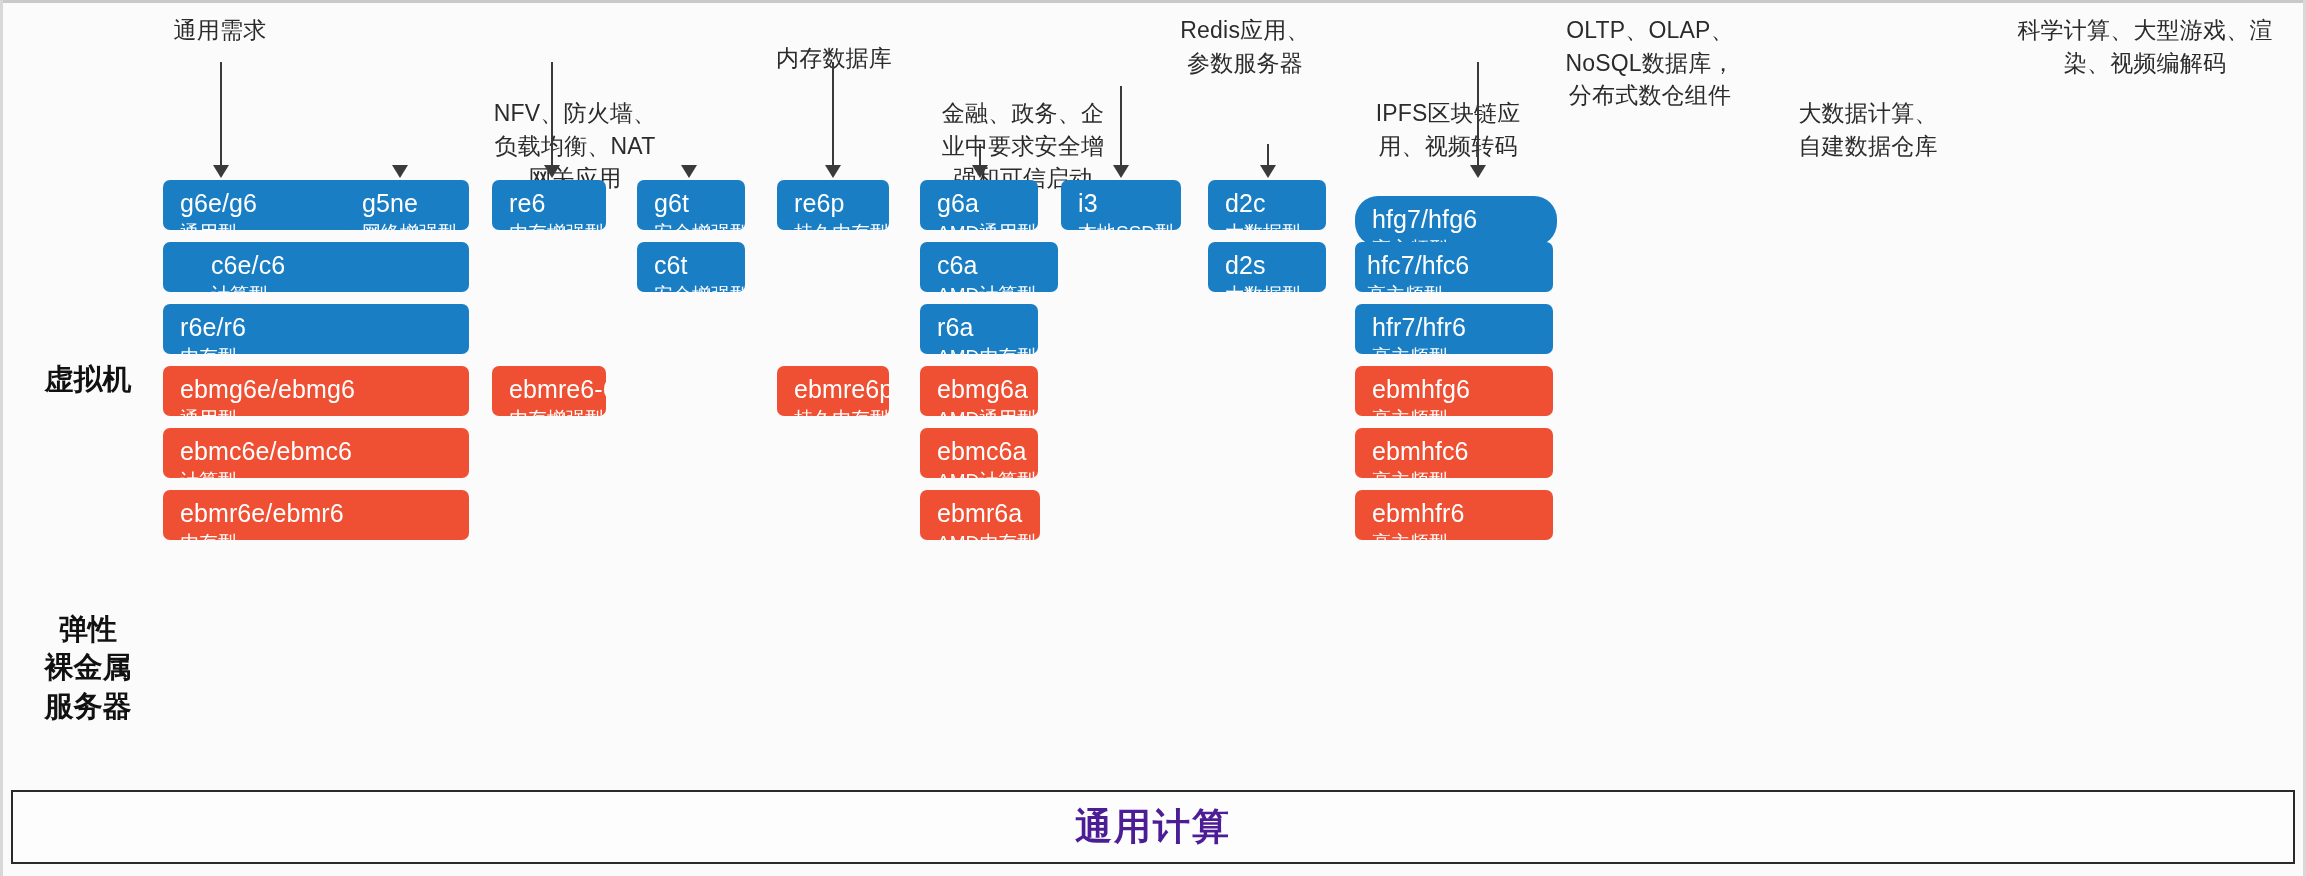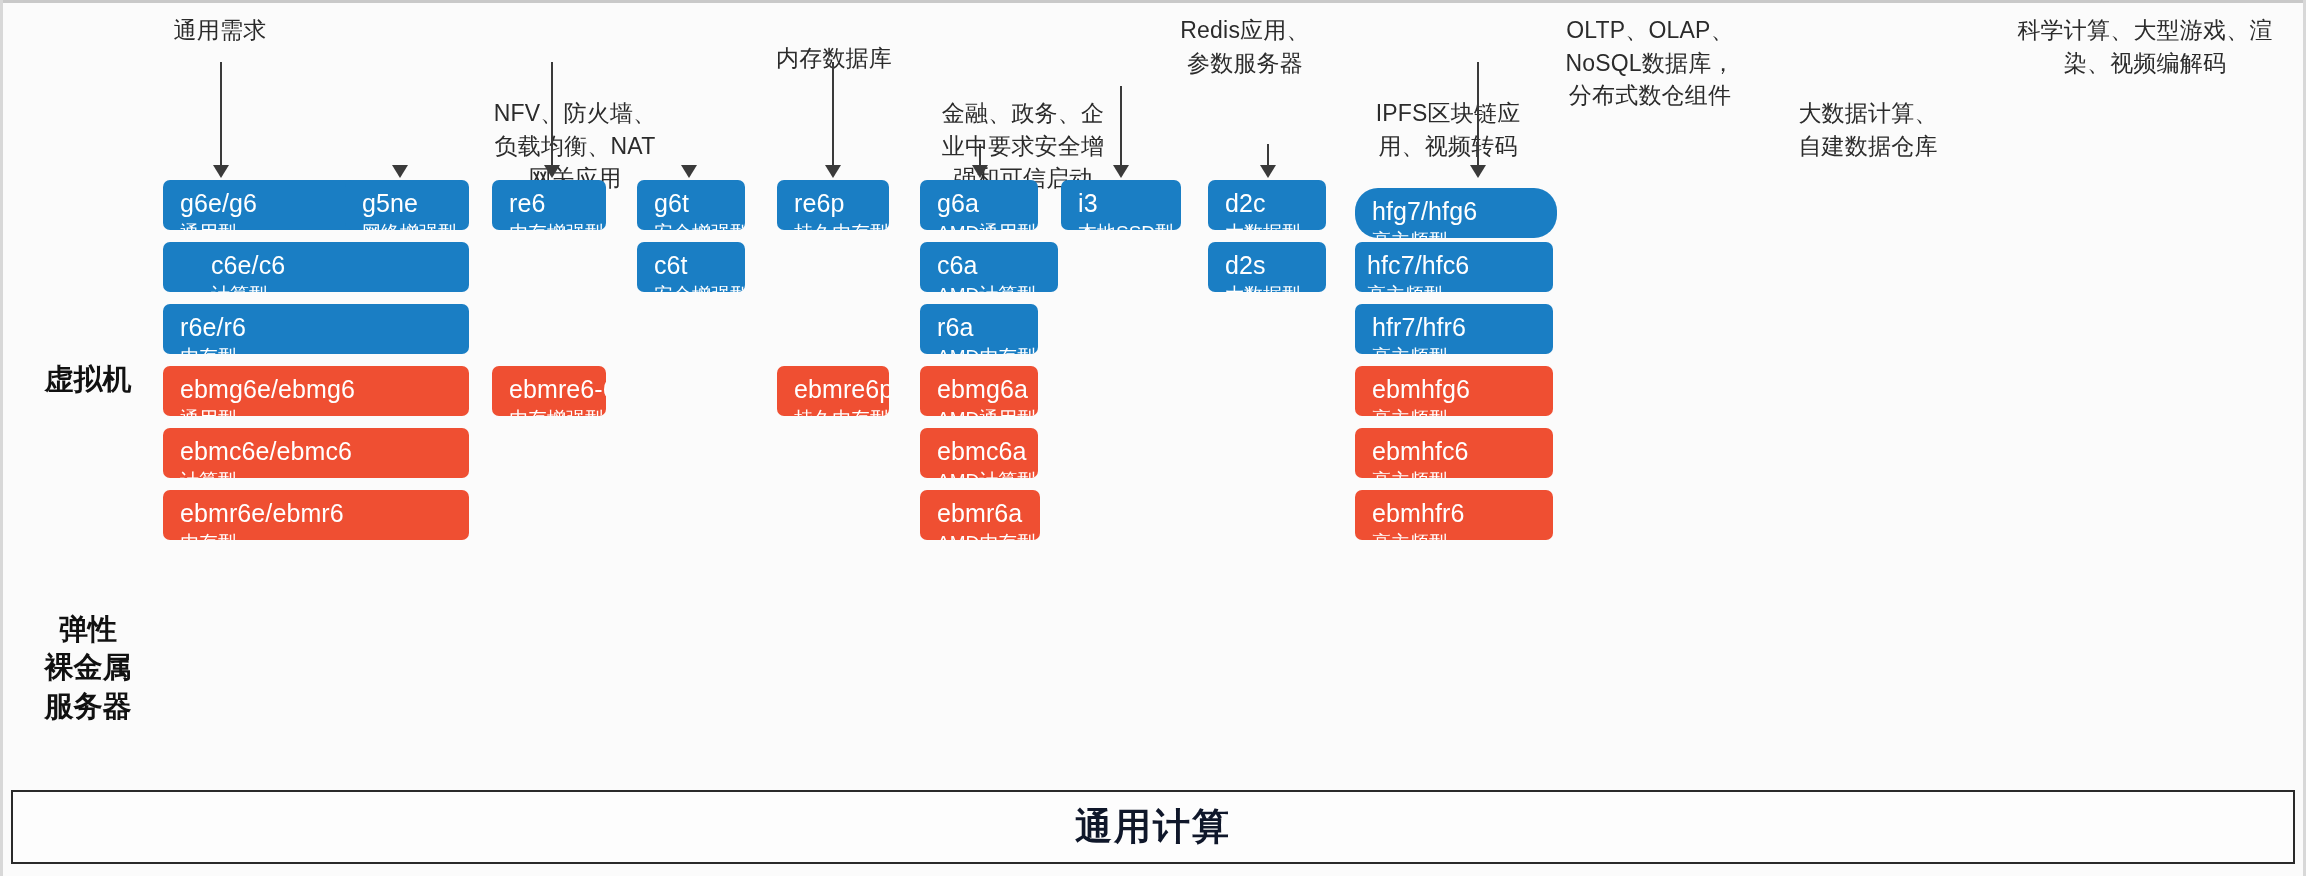--- a/index.html
+++ b/index.html
@@ -101,21 +101,21 @@
     height: 74px;
     border: 2px solid #2a2a2a;
     background: #fdfdfd;
     display: flex;
     align-items: center;
     justify-content: center;
   }
   .banner-title {
     font-size: 37px;
     font-weight: bold;
-    color: #0f172a;
+    color: #4c1d95;
     letter-spacing: 2px;
   }
 </style>
 </head>
 <body>
 
 <div id="canvas">
 
   <div class="edge-top"></div>
   <div class="edge-left"></div>
@@ -267,21 +267,21 @@
         <div class="chip blue" style="left: 1208px; top: 180px; width: 118px; height: 50px;">
           <div class="code">d2c</div>
           <div class="kind">大数据型</div>
         </div>
         <div class="chip blue" style="left: 1208px; top: 242px; width: 118px; height: 50px;">
           <div class="code">d2s</div>
           <div class="kind">大数据型</div>
         </div>
       </div>
       <div>
-        <div class="chip blue" style="left: 1355px; top: 188px; width: 202px; height: 50px; border-radius: 23px;">
+        <div class="chip blue" style="left: 1355px; top: 196px; width: 202px; height: 50px; border-radius: 23px;">
           <div class="code">hfg7/hfg6</div>
           <div class="kind">高主频型</div>
         </div>
         <div class="chip blue" style="left: 1355px; top: 242px; width: 198px; height: 50px; padding-left: 12px;">
           <div class="code">hfc7/hfc6</div>
           <div class="kind">高主频型</div>
         </div>
         <div class="chip blue" style="left: 1355px; top: 304px; width: 198px; height: 50px;">
           <div class="code">hfr7/hfr6</div>
           <div class="kind">高主频型</div>

